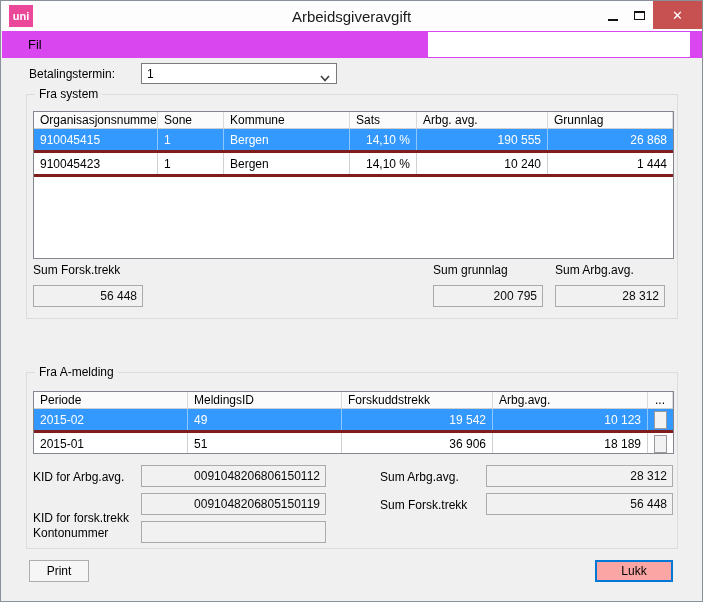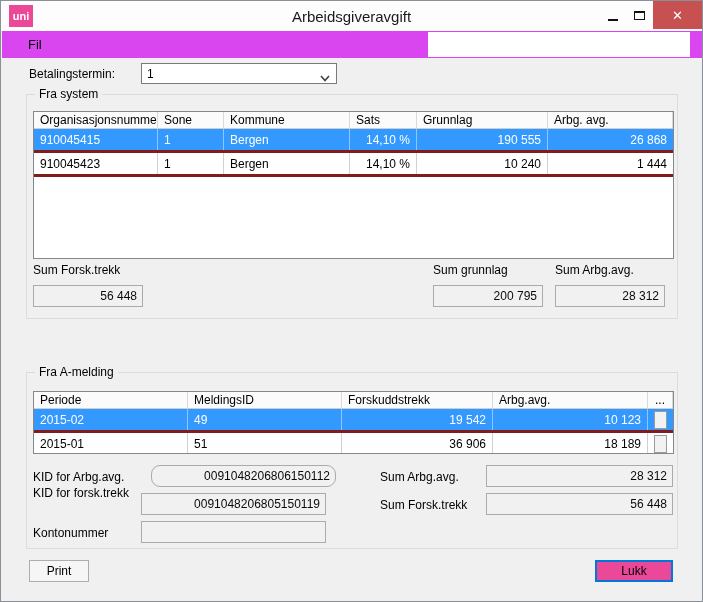--- a/index.html
+++ b/index.html
@@ -68,21 +68,21 @@
   .grid-header .cell { border-right:1px solid #d9d9d9; font-size:12px; }
   .grid-row.selected { background:#3399ff; color:#fff; }
   .grid-row.selected .cell { border-right-color: rgba(255,255,255,0.45); }
   .mini-btn { width:17px; height:18px; background:#f2f2f2; border:1px solid #9a9a9a; }
 
   
   .btn {
     position:absolute; height:22px; background:#f6f6f6; border:1px solid #adadad;
     display:flex; align-items:center; justify-content:center; font-size:12px; color:#000;
   }
-  .btn.default { border:1px solid #0078d7; box-shadow: inset 0 0 0 1px #0078d7; background:#ec4899; }
+  .btn.default { border:1px solid #0078d7; box-shadow: inset 0 0 0 1px #0078d7; background:#fca5a5; }
 </style>
 </head>
 <body>
 
 <div id="window">
 
   <div class="titlebar">
     <div class="app-icon">uni</div>
     <div class="title-text">Arbeidsgiveravgift</div>
     <div class="win-controls">
@@ -115,22 +115,22 @@
 
   <div class="groupbox" style="left:25px; top:93px; width:652px; height:225px;">
     <div class="groupbox-label">Fra system</div>
 
     <div class="grid" style="left:6px; top:16px; width:641px; height:148px;">
       <div class="grid-header t1">
         <div class="cell">Organisasjonsnummer</div>
         <div class="cell">Sone</div>
         <div class="cell">Kommune</div>
         <div class="cell">Sats</div>
+        <div class="cell">Arbg. avg.</div>
         <div class="cell">Grunnlag</div>
-        <div class="cell">Arbg. avg.</div>
       </div>
       <div class="grid-row t1 selected">
         <div class="cell">910045415</div>
         <div class="cell">1</div>
         <div class="cell">Bergen</div>
         <div class="cell right">14,10 %</div>
         <div class="cell right">190 555</div>
         <div class="cell right">26 868</div>
       </div>
       <div class="grid-row t1">
@@ -178,23 +178,23 @@
         <div class="cell">51</div>
         <div class="cell right">36 906</div>
         <div class="cell right">18 189</div>
         <div class="cell center">
             <span class="mini-btn"></span>
           </div>
       </div>
     </div>
 
     <div class="label" style="left:6px; top:97px;">KID for Arbg.avg.</div>
-    <div class="field" style="left:124px; top:92px; width:185px;border-radius:9px;">0091048206806150112</div>
-
-    <div class="label" style="left:6px; top:113px;">KID for forsk.trekk</div>
+    <div class="field" style="left:114px; top:92px; width:185px;">0091048206806150112</div>
+
+    <div class="label" style="left:6px; top:138px;">KID for forsk.trekk</div>
     <div class="field" style="left:114px; top:120px; width:185px;">0091048206805150119</div>
 
     <div class="label" style="left:6px; top:153px;">Kontonummer</div>
     <div class="field" style="left:114px; top:148px; width:185px;"></div>
 
     <div class="label" style="left:353px; top:97px;">Sum Arbg.avg.</div>
     <div class="field" style="left:459px; top:92px; width:187px;">28 312</div>
 
     <div class="label" style="left:353px; top:125px;">Sum Forsk.trekk</div>
     <div class="field" style="left:459px; top:120px; width:187px;">56 448</div>

